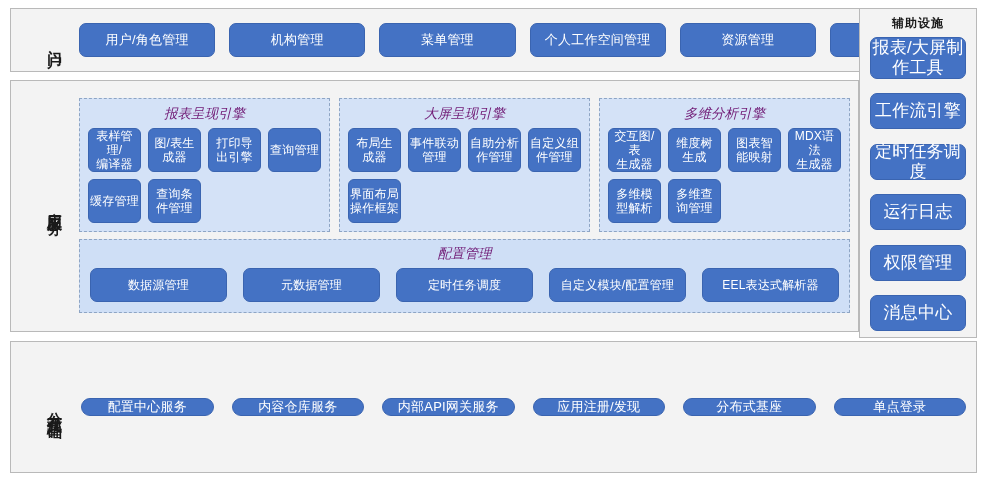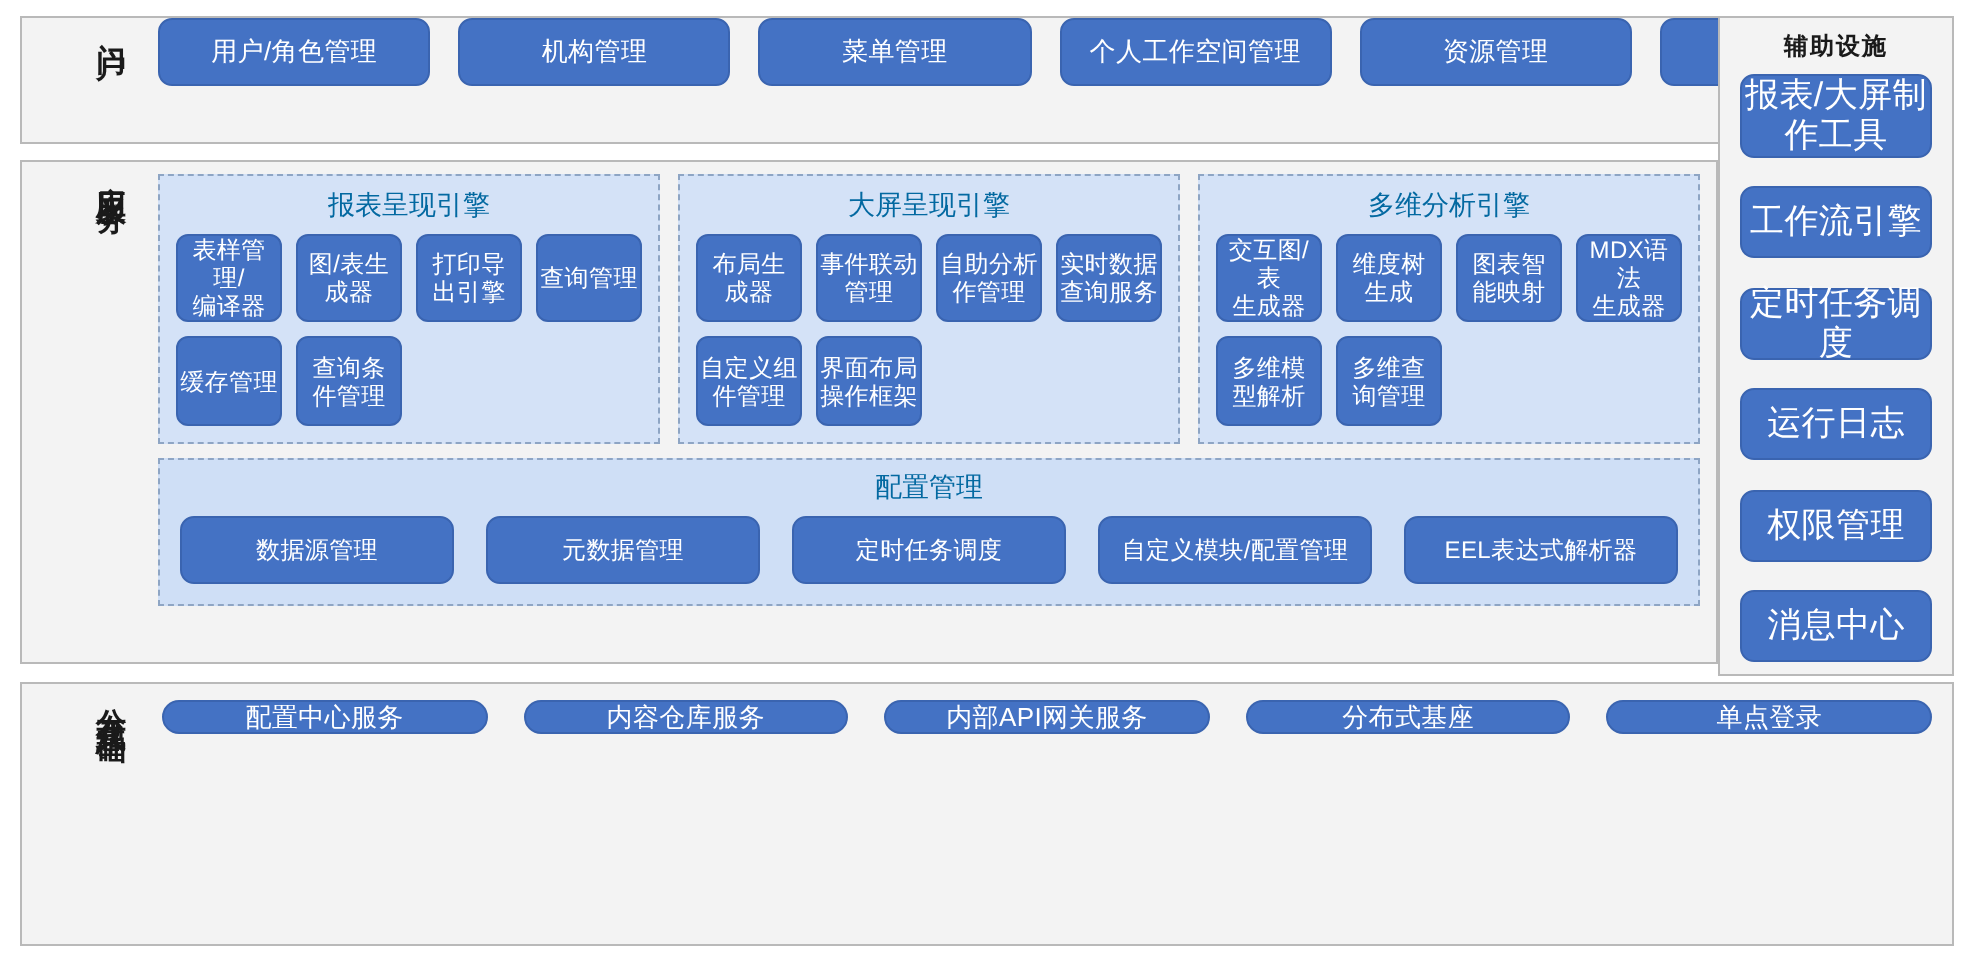--- a/index.html
+++ b/index.html
@@ -38,21 +38,21 @@
     white-space: pre-line;
     letter-spacing: 0.2px;
   }
 
   
   .section {
     background: #f3f3f3;
     border: 1px solid #b9b9b9;
     box-sizing: border-box;
     display: flex;
-    align-items: flex-start;
+    align-items: center;
     padding-left: 20px;
   }
   .section-label {
     flex: 0 0 auto;
     width: 46px;
     display: flex;
     align-items: center;
     justify-content: center;
     font-size: 15px;
     font-weight: bold;
@@ -150,23 +150,24 @@
     background: #d4e2f7;
     border: 1px dashed #8ea5c4;
     box-sizing: border-box;
     display: flex;
     flex-direction: column;
     padding: 4px 8px 8px 8px;
   }
   .panel-title {
     text-align: center;
     font-size: 13.5px;
-    color: #0369a1;
+    color: #701a75;
     padding: 2px 0 5px 0;
     flex: 0 0 auto;
+    font-style: italic;
   }
   .panel-grid {
     flex: 1 1 auto;
     display: grid;
     grid-template-columns: repeat(4, 1fr);
     grid-template-rows: repeat(2, 1fr);
     gap: 7px;
   }
   .panel-grid .chip {
     font-size: 12px;
@@ -260,22 +261,20 @@
 
         <div class="panel">
           <div class="panel-title">大屏呈现引擎</div>
           <div class="panel-grid">
             <div class="chip">布局生
 成器</div>
             <div class="chip">事件联动
 管理</div>
             <div class="chip">自助分析
 作管理</div>
-            <div class="chip">实时数据
-查询服务</div>
             <div class="chip">自定义组
 件管理</div>
             <div class="chip">界面布局
 操作框架</div>
           </div>
         </div>
 
         <div class="panel">
           <div class="panel-title">多维分析引擎</div>
           <div class="panel-grid">
@@ -309,20 +308,21 @@
 
     </div>
   </div>
 
   <div class="section" id="base-section">
     <div class="section-label vertical">分布式基础</div>
     <div class="base-chips">
       <div class="chip">配置中心服务</div>
       <div class="chip">内容仓库服务</div>
       <div class="chip">内部API网关服务</div>
+      <div class="chip">应用注册/发现</div>
       <div class="chip">分布式基座</div>
       <div class="chip">单点登录</div>
     </div>
   </div>
 
   <div id="aux-section">
     <div id="aux-title">辅助设施</div>
     <div class="aux-list">
       <div class="chip two-line">报表/大屏制
 作工具</div>

